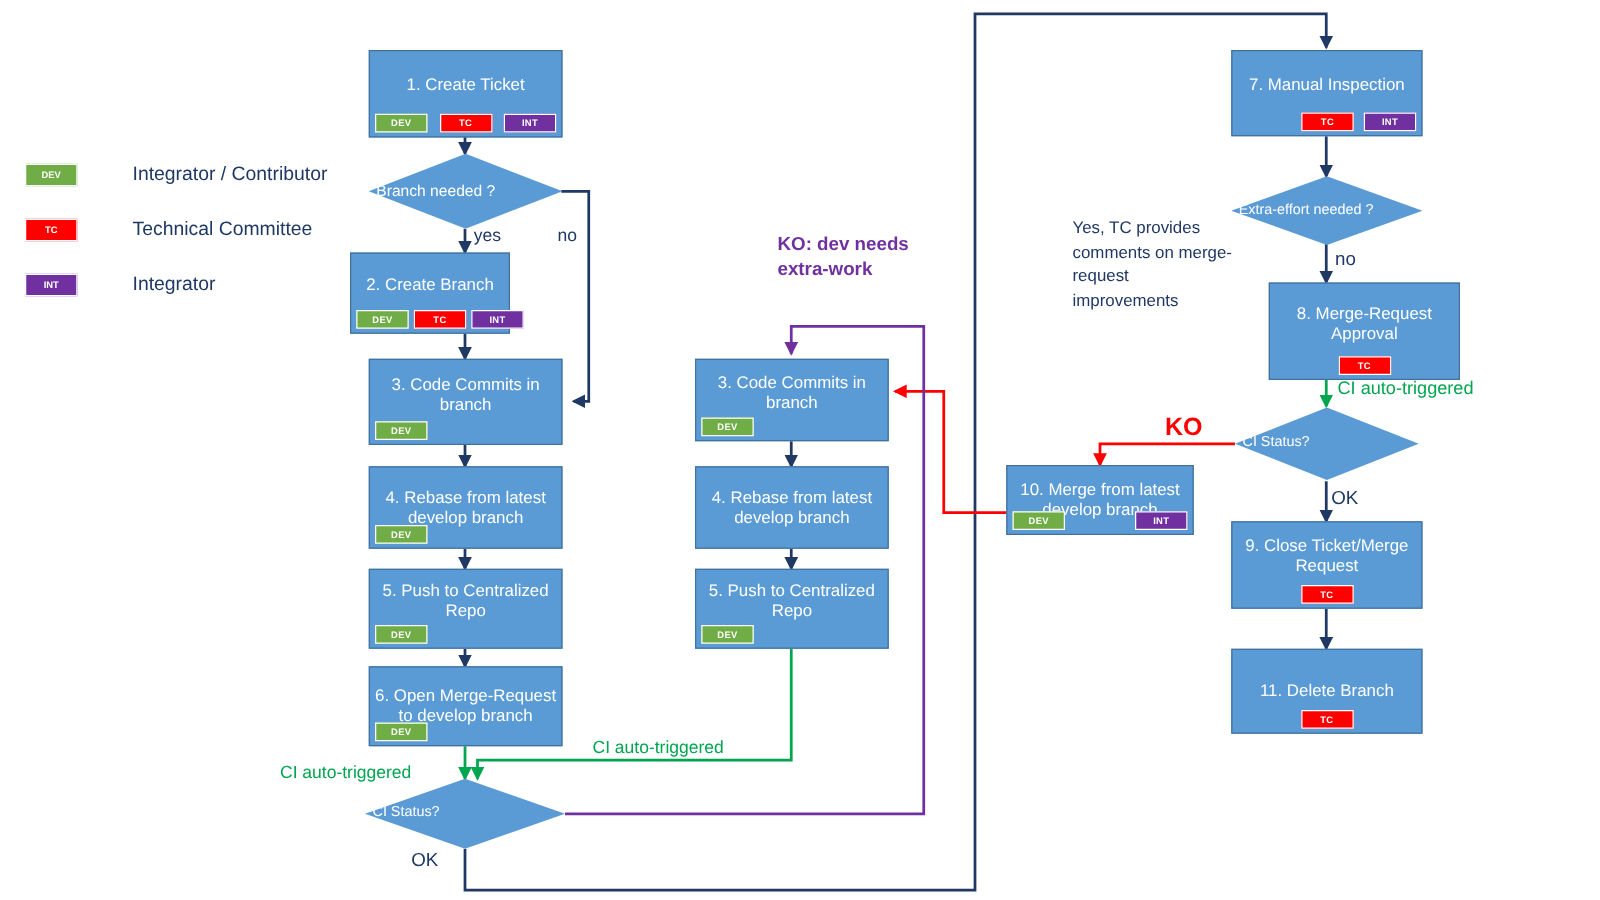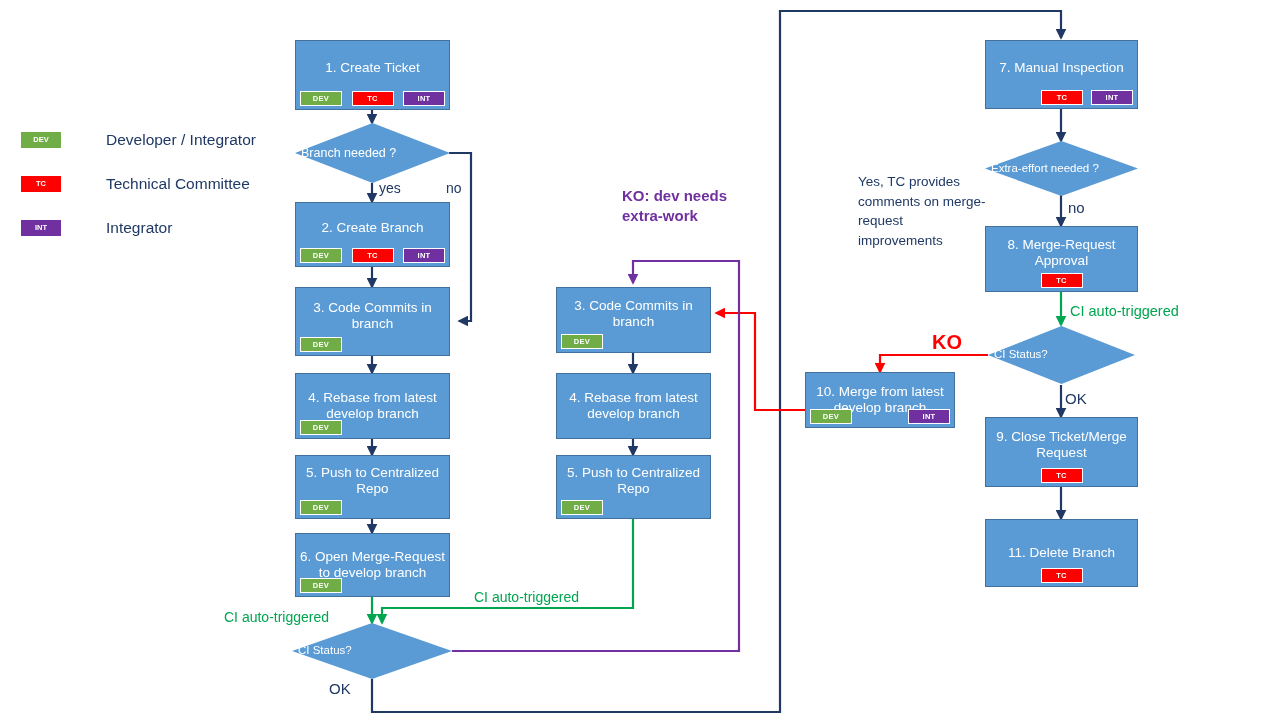--- a/index.html
+++ b/index.html
@@ -167,21 +167,21 @@
     </g>
 
     <g stroke="#7030A0" stroke-width="2.2" fill="none">
       <path d="M 452 651 L 739 651 L 739 261 L 633 261 L 633 283" marker-end="url(#ar-purple)"></path>
     </g>
   </svg>
 
   <div class="legend">
     <div class="legend-row">
       <span class="legend-badge" style="background:#70AD47">DEV</span>
-      <span class="legend-label">Developer / Integrator</span>
+      <span class="legend-label">Integrator / Contributor</span>
     </div>
     <div class="legend-row">
       <span class="legend-badge" style="background:#FF0000">TC</span>
       <span class="legend-label">Technical Committee</span>
     </div>
     <div class="legend-row">
       <span class="legend-badge" style="background:#7030A0">INT</span>
       <span class="legend-label">Integrator</span>
     </div>
   </div>
@@ -195,21 +195,21 @@
     </div>
   </div>
 
   <div class="diamond" style="left:295px;top:123px;width:155px;height:60px;">
     <div class="dshape"></div>
     <div class="dtxt">Branch needed ?</div>
   </div>
   <div class="lbl" style="left:379px;top:180px;">yes</div>
   <div class="lbl" style="left:446px;top:180px;">no</div>
 
-  <div class="node" style="left:295px;top:202px;width:155px;height:65px;">
+  <div class="node" style="left:280px;top:202px;width:128px;height:65px;">
     <div class="ttl" style="margin-bottom:14px;">2.  Create Branch</div>
     <div class="badges spread">
       <span class="badge dev">DEV</span>
       <span class="badge tc">TC</span>
       <span class="badge int">INT</span>
     </div>
   </div>
 
   <div class="node" style="left:295px;top:287px;width:155px;height:69px;">
     <div class="ttl" style="margin-bottom:12px;">3.  Code Commits in branch</div>
@@ -277,21 +277,21 @@
   </div>
 
   <div class="diamond" style="left:985px;top:141px;width:153px;height:55px;">
     <div class="dshape"></div>
     <div class="dtxt" style="font-size:11.5px;">Extra-effort needed  ?</div>
   </div>
   <div class="lbl" style="left:1068px;top:199px;font-size:15px;">no</div>
 
   <div class="lbl note" style="left:858px;top:172px;">Yes, TC provides comments on merge-request improvements</div>
 
-  <div class="node" style="left:985px;top:226px;width:153px;height:66px;">
+  <div class="node" style="left:1015px;top:226px;width:153px;height:78px;">
     <div class="ttl" style="margin-bottom:13px;">8. Merge-Request Approval</div>
     <div class="badges center">
       <span class="badge tc">TC</span>
     </div>
   </div>
 
   <div class="lbl green" style="left:1070px;top:303px;font-size:14.5px;">CI auto-triggered</div>
 
   <div class="diamond" style="left:988px;top:326px;width:147px;height:58px;">
     <div class="dshape"></div>

